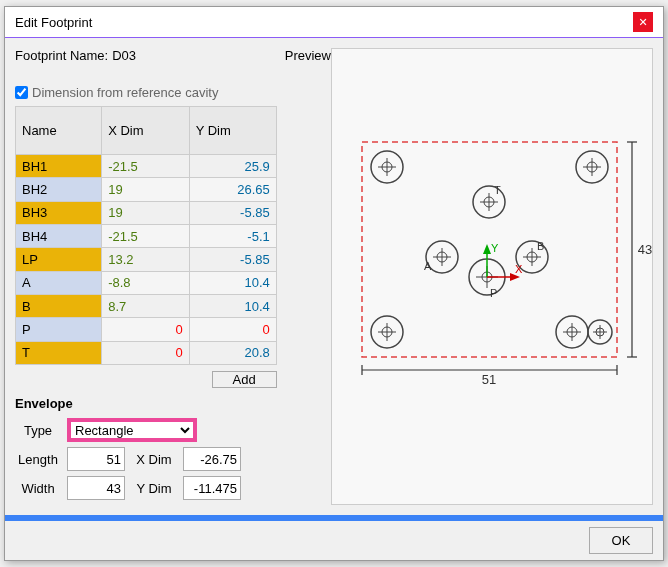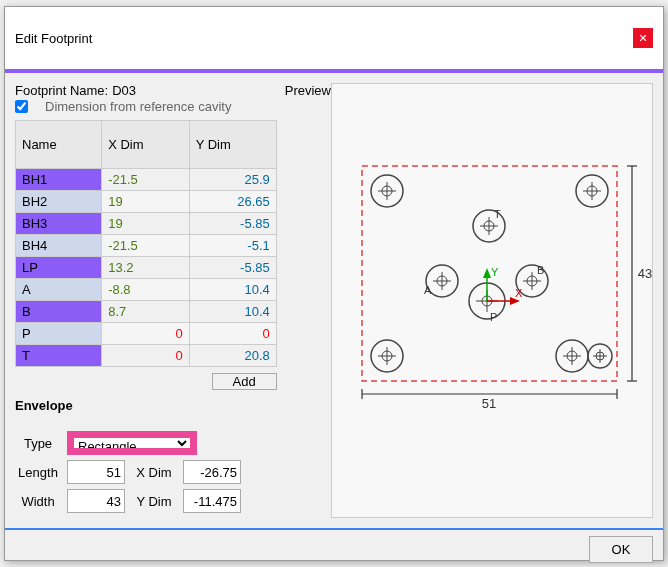--- a/index.html
+++ b/index.html
@@ -17,22 +17,22 @@
       background: #f0f0f0;
       border: 1px solid #999;
       width: 660px;
       height: 555px;
       display: flex;
       flex-direction: column;
       box-shadow: 2px 2px 8px rgba(0,0,0,0.3);
     }
     .title-bar {
       background: #fff;
-      border-bottom: 4px solid #8b5cf6;
-      padding: 21px 10px;
+      border-bottom: 1px solid #8b5cf6;
+      padding: 5px 10px;
       display: flex;
       align-items: center;
       justify-content: space-between;
     }
     .title-bar-text {
       font-weight: normal;
       font-size: 13px;
     }
     .close-btn {
       width: 20px;
@@ -53,30 +53,30 @@
       gap: 8px;
     }
     .left-panel {
       display: flex;
       flex-direction: column;
       width: 290px;
     }
     .footprint-name-row {
       display: flex;
       align-items: center;
-      margin-bottom: 1px;
+      margin-bottom: 22px;
       gap: 4px;
     }
     .footprint-name-row label {
       font-size: 13px;
     }
     .checkbox-row {
       display: flex;
       align-items: center;
-      gap: 17px;
+      gap: 4px;
       margin-bottom: 6px;
       color: #666;
     }
     .checkbox-row input[type=checkbox] {
       width: 13px;
       height: 13px;
     }
     .data-table {
       border-collapse: collapse;
       width: 100%;
@@ -89,21 +89,21 @@
       padding: 16px 6px;
       text-align: left;
       font-weight: normal;
     }
     .data-table td {
       border: 1px solid #ccc;
       padding: 2px 6px;
       height: 22px;
     }
     .data-table td.name-col {
-      background: #8b5cf6;
+      background: #eab308;
       color: #000;
     }
     .data-table td.xdim-col {
       text-align: left;
       color: #4d7c0f;
     }
     .data-table td.ydim-col {
       text-align: right;
       color: #0369a1;
     }
@@ -123,38 +123,38 @@
       cursor: pointer;
       font-size: 13px;
     }
     .envelope-section {
       border: none;
       padding: 0;
     }
     .envelope-title {
       font-size: 13px;
       font-weight: bold;
-      margin-bottom: 18px;
+      margin-bottom: 7px;
     }
     .envelope-row {
       display: flex;
       align-items: center;
       margin-bottom: 5px;
       gap: 6px;
     }
     .envelope-row label {
       font-size: 13px;
       width: 46px;
       text-align: center;
     }
     .envelope-select {
       width: 130px;
       height: 24px;
       font-size: 13px;
-      border: 7px solid #ec4899;
+      border: 4px solid #ec4899;
       background: white;
     }
     .envelope-input {
       width: 58px;
       height: 24px;
       font-size: 13px;
       border: 1px solid #aaa;
       background: white;
       text-align: right;
       padding-right: 3px;
@@ -176,21 +176,21 @@
       display: flex;
       align-items: center;
       justify-content: center;
       overflow: hidden;
     }
     .footer-row {
       display: flex;
       justify-content: flex-end;
       padding: 6px 10px;
       gap: 4px;
-      border-top: 2px solid #3b82f6;
+      border-top: 6px solid #3b82f6;
     }
     .footer-btn {
       padding: 5px 20px;
       background: #f0f0f0;
       border: 1px solid #aaa;
       cursor: pointer;
       font-size: 13px;
       min-width: 64px;
     }
     

